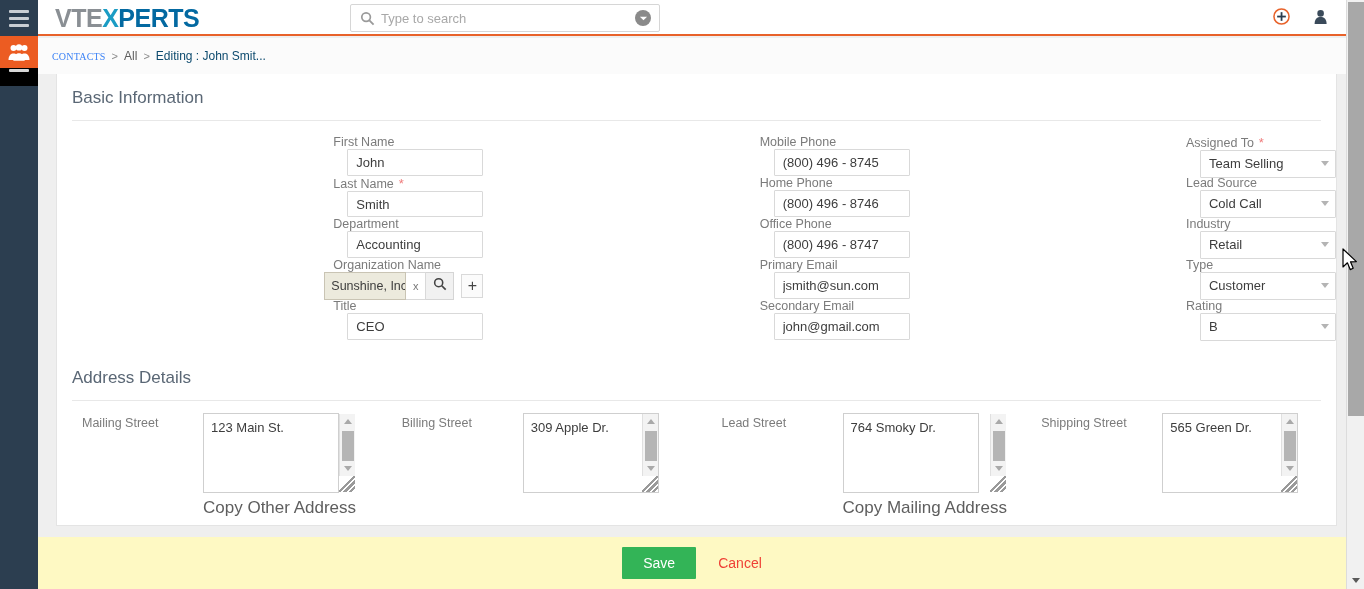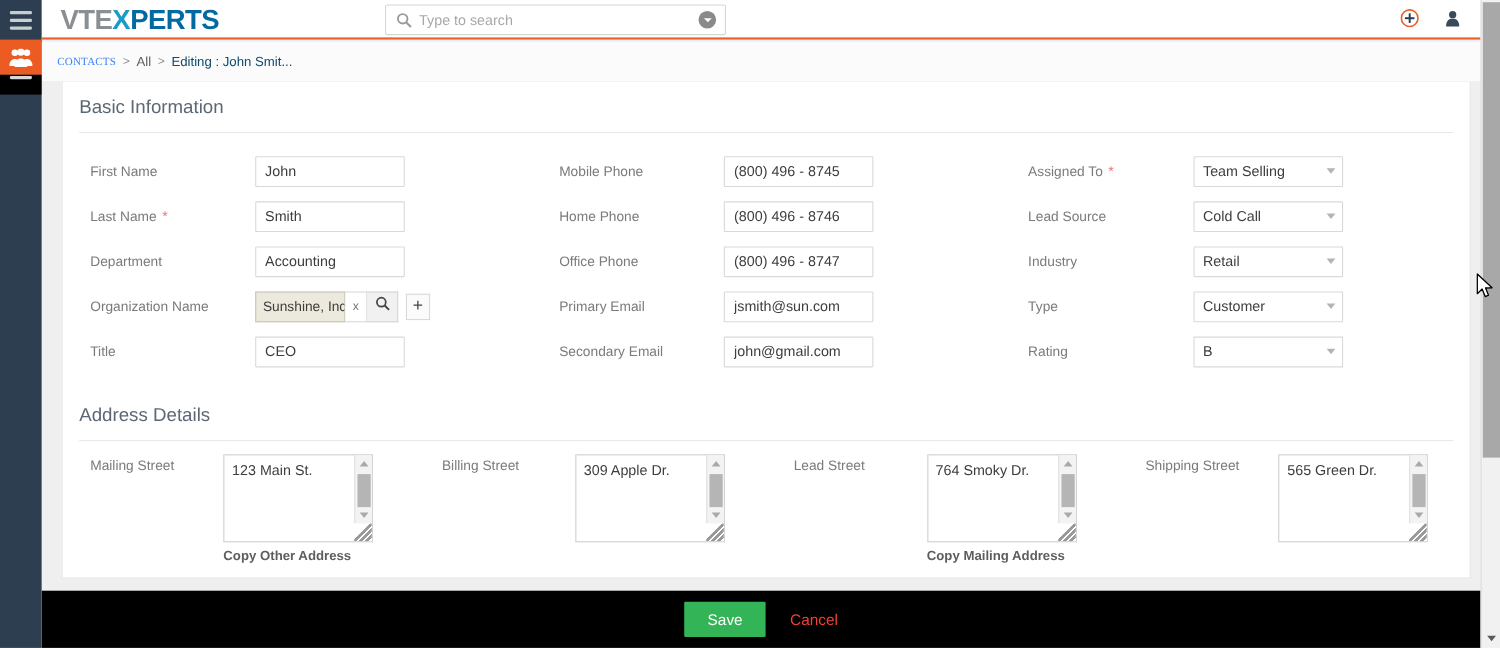--- a/index.html
+++ b/index.html
@@ -98,21 +98,21 @@
 
   .panel-title {
     font-size: 17px; color: #5a6775; padding: 14px 0 12px 15px;
     font-weight: normal; font-family: "Liberation Sans", sans-serif;
   }
   .panel-rule { height: 1px; background: #e8e8e8; margin: 0 15px; }
 
   .grid3 { display: flex; padding-top: 14px; }
   .col { flex: 1; }
 
-  .frow { display: flex; align-items: center; height: 41px; }
+  .frow { display: flex; align-items: flex-end; height: 41px; flex-direction: column; }
   .flabel {
     width: 175px; padding-left: 25px; font-size: 12.5px; color: #7b7b7b;
     font-family: "Liberation Sans", sans-serif;
   }
   .flabel .req { color: #ef7b7b; margin-left: 5px; font-size: 13px; }
 
   .finput {
     width: 136px; height: 28px; border: 1px solid #d9d9d9; background: #fff;
     padding: 0 8px; font-size: 13px; color: #3d3d3d; outline: none;
     font-family: "Liberation Sans", sans-serif; border-radius: 1px;
@@ -180,29 +180,28 @@
   .ta-thumb { position: absolute; left: 2px; top: 17px; width: 12px; height: 30px; background: #b5b5b5; }
   .ta-resize {
     position: absolute; right: 1px; bottom: 1px; width: 16px; height: 16px;
     background: #fff;
     background-image: linear-gradient(135deg, transparent 45%, #9a9a9a 45%, #9a9a9a 55%, transparent 55%),
                       linear-gradient(135deg, transparent 62%, #9a9a9a 62%, #9a9a9a 72%, transparent 72%),
                       linear-gradient(135deg, transparent 79%, #9a9a9a 79%, #9a9a9a 89%, transparent 89%);
     cursor: nwse-resize;
   }
   .copy-link {
-    margin-top: 5px; font-size: 12px; color: #5e5e5e; cursor: pointer;
+    margin-top: 5px; font-size: 17px; color: #5e5e5e; cursor: pointer;
     font-family: "Liberation Sans", sans-serif;
-    font-weight: bold;
   }
 
   
   .footer {
     position: absolute; left: 38px; bottom: 0; width: 1308px; height: 52px;
-    background: #000000; display: flex; align-items: center; justify-content: center;
+    background: #fef9c3; display: flex; align-items: center; justify-content: center;
     gap: 22px;
   }
   .btn-save {
     width: 74px; height: 32px; background: #33b457; border: none; color: #fff;
     font-size: 14px; cursor: pointer; font-family: "Liberation Sans", sans-serif;
     border-radius: 1px;
   }
   .btn-cancel {
     background: none; border: none; color: #ef4136; font-size: 14px; cursor: pointer;
     font-family: "Liberation Sans", sans-serif;

